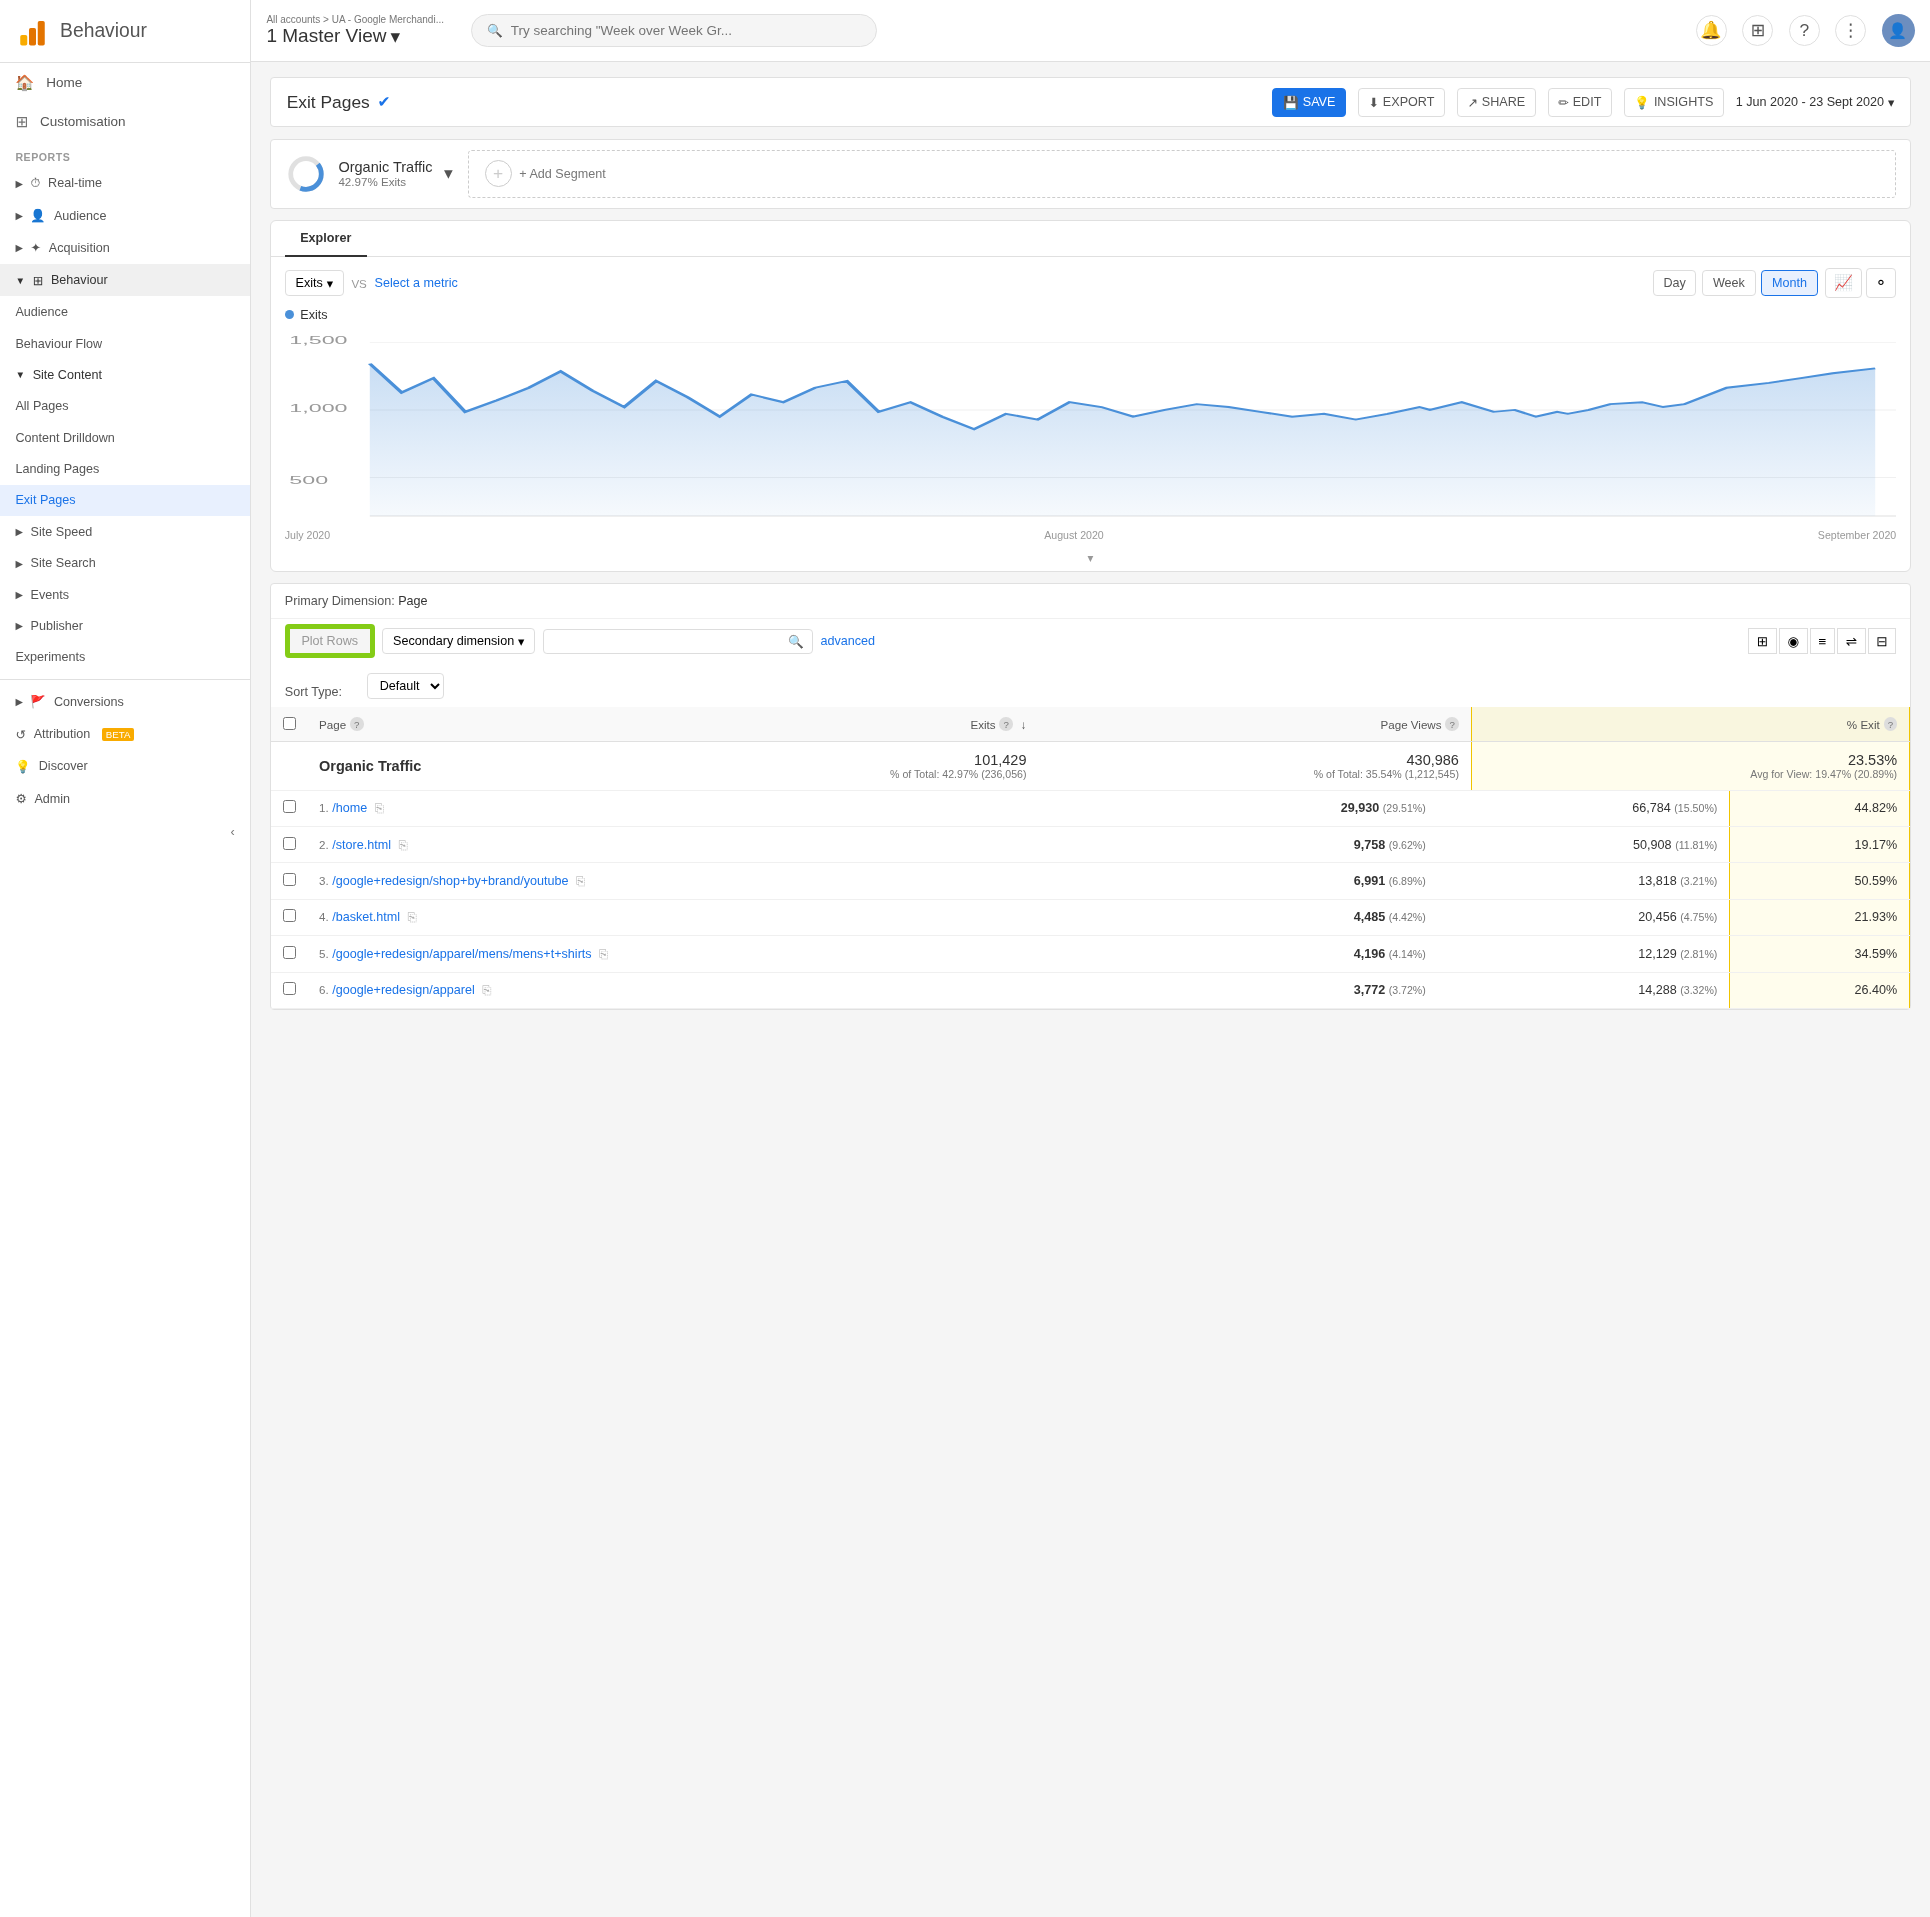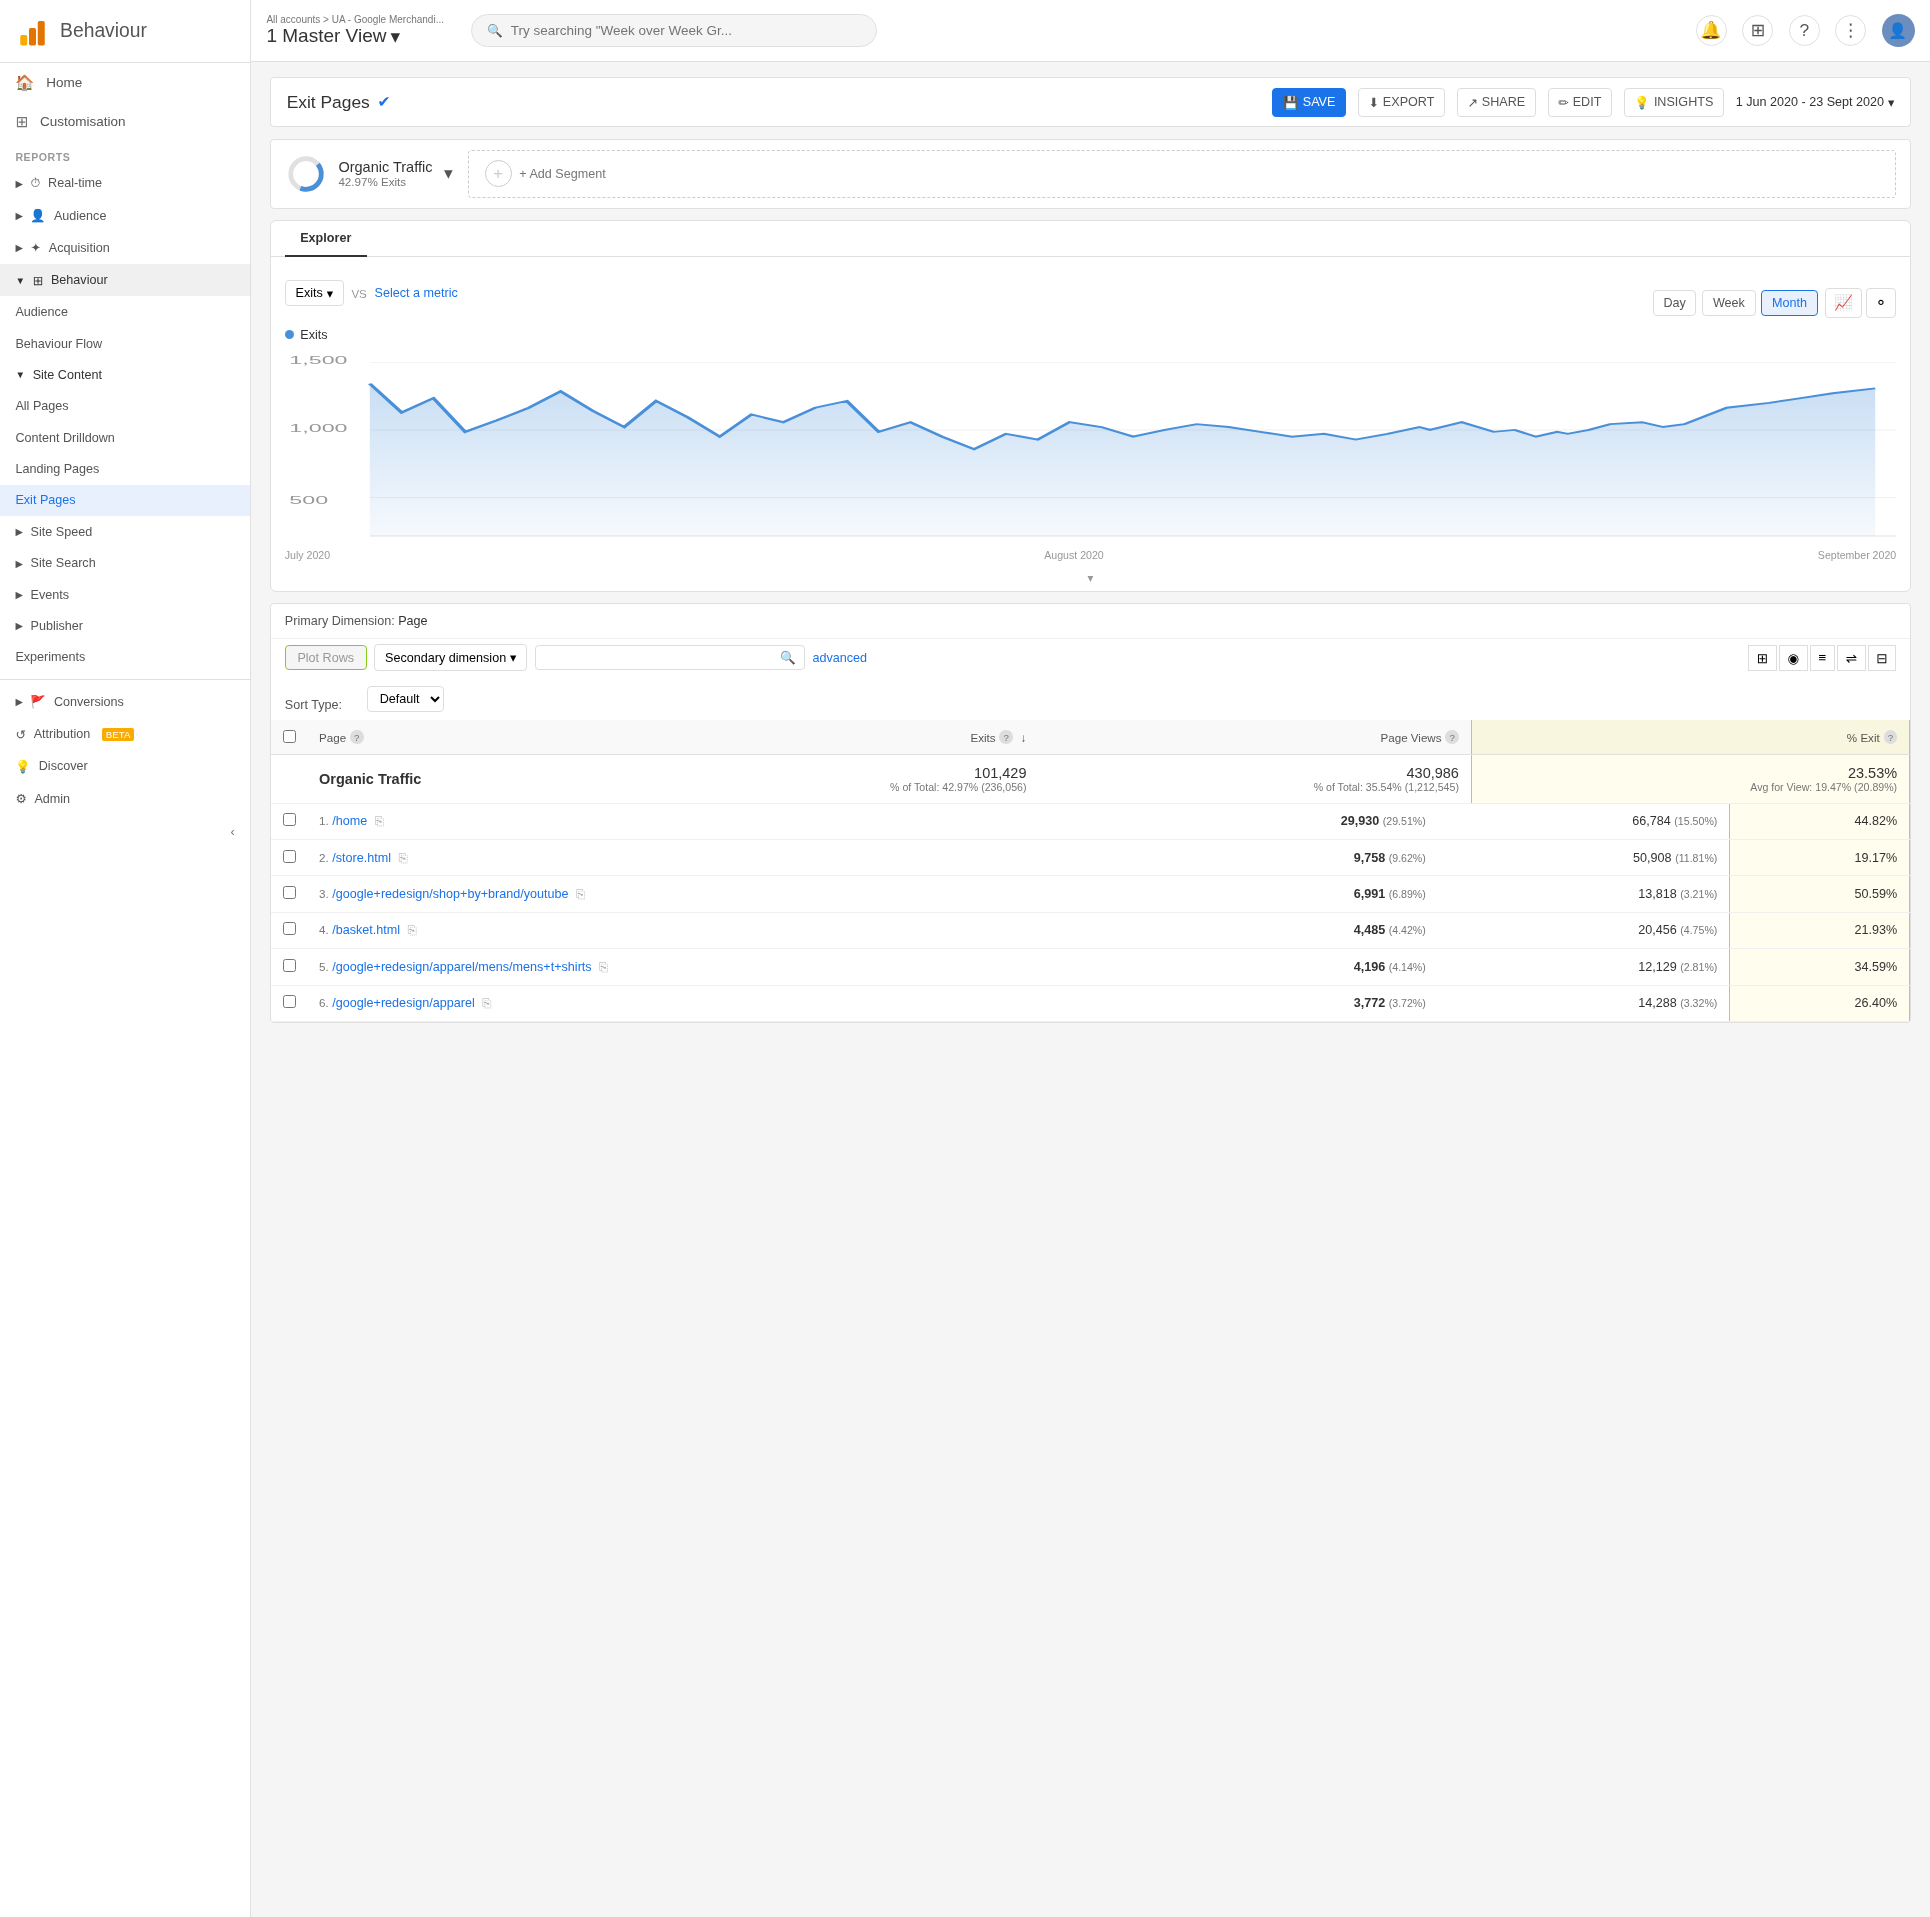--- a/index.html
+++ b/index.html
@@ -391,21 +391,21 @@
     .primary-dim span { font-weight: 500; color: #333; }
     .table-controls {
       display: flex;
       align-items: center;
       gap: 7.7px;
       margin-bottom: 5.8px;
       padding: 5.8px 13.5px;
     }
     .plot-rows-btn {
       padding: 4.8px 11.6px;
-      border: 1px solid #84cc16;
+      border: 5px solid #84cc16;
       border-radius: 3.9px;
       background: #f5f5f5;
       color: #999;
       font-size: 12.6px;
       cursor: not-allowed;
     }
     .secondary-dim-btn {
       display: flex;
       align-items: center;
       gap: 3.9px;
@@ -706,21 +706,21 @@
       </div>
       <div class="chart-controls">
         <div class="metric-selector">
           <button class="metric-btn">
             <span>Exits</span>
             <span>▾</span>
           </button>
           <span class="vs-label">VS</span>
           <span class="select-metric-link">Select a metric</span>
         </div>
-        <div style="display:flex;align-items:center;gap:7.7px;margin-top:20px;">
+        <div style="display:flex;align-items:center;gap:7.7px;">
           <div class="time-btns">
             <button class="time-btn">
               <span>Day</span>
             </button>
             <button class="time-btn">
               <span>Week</span>
             </button>
             <button class="time-btn active">
               <span>Month</span>
             </button>

